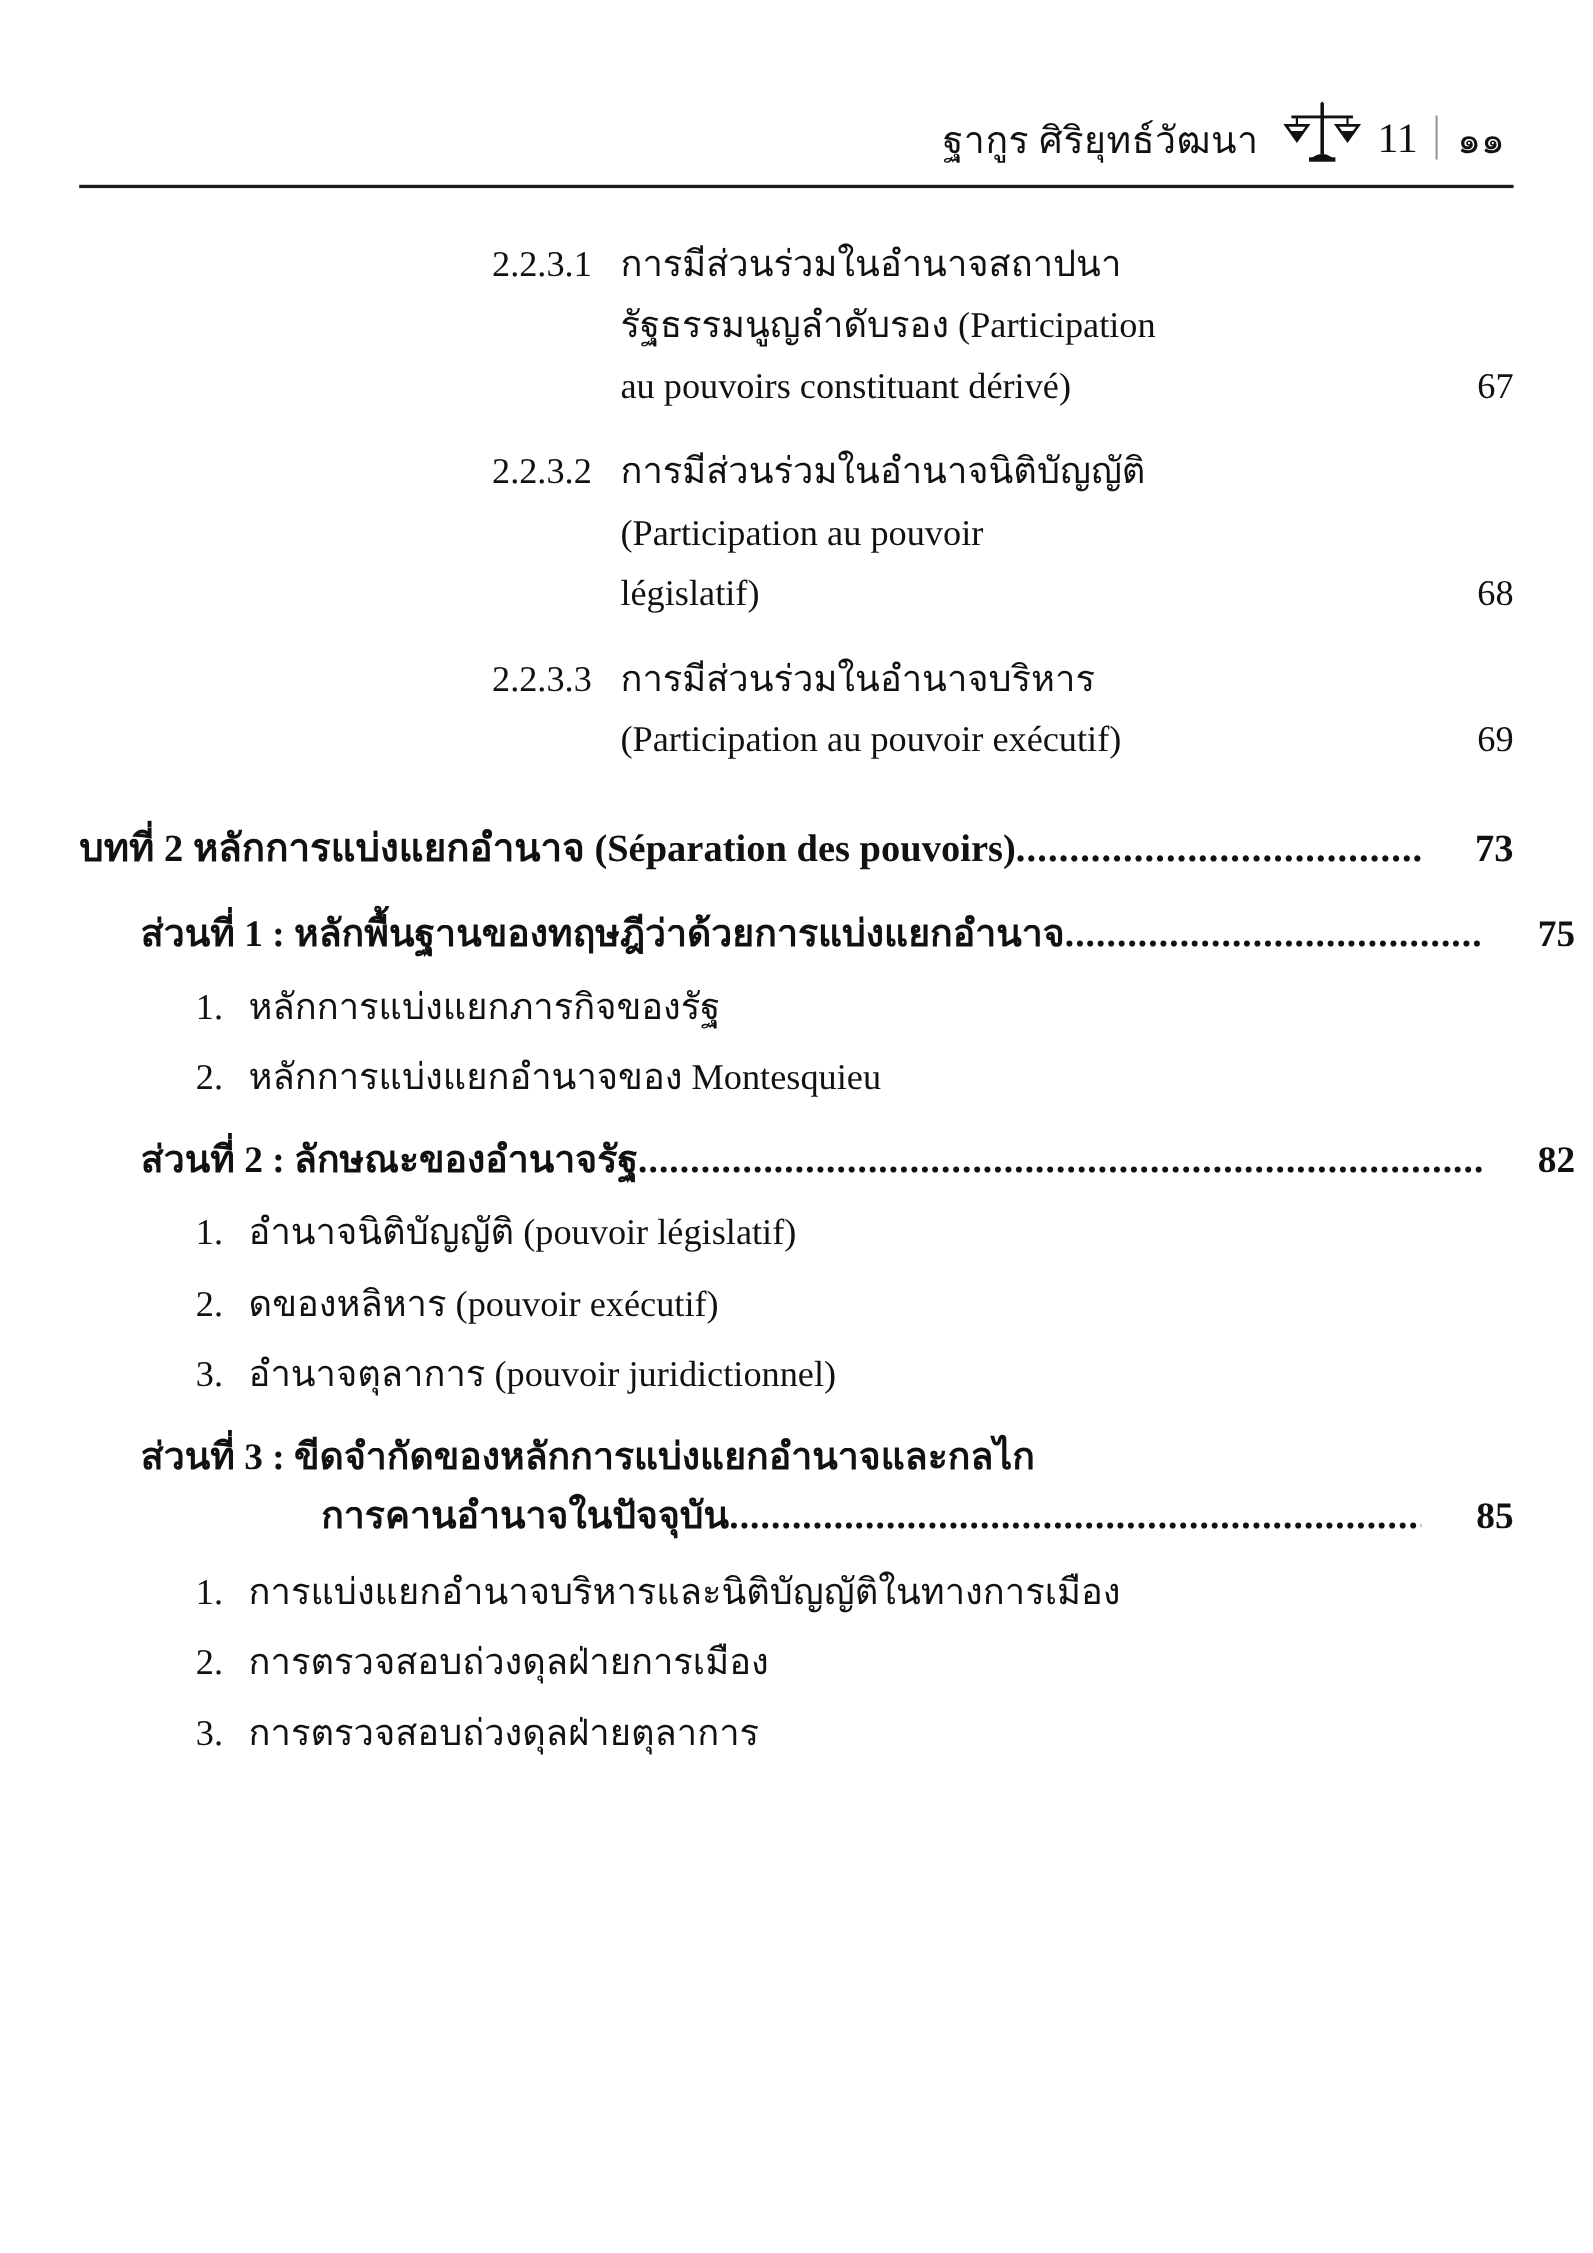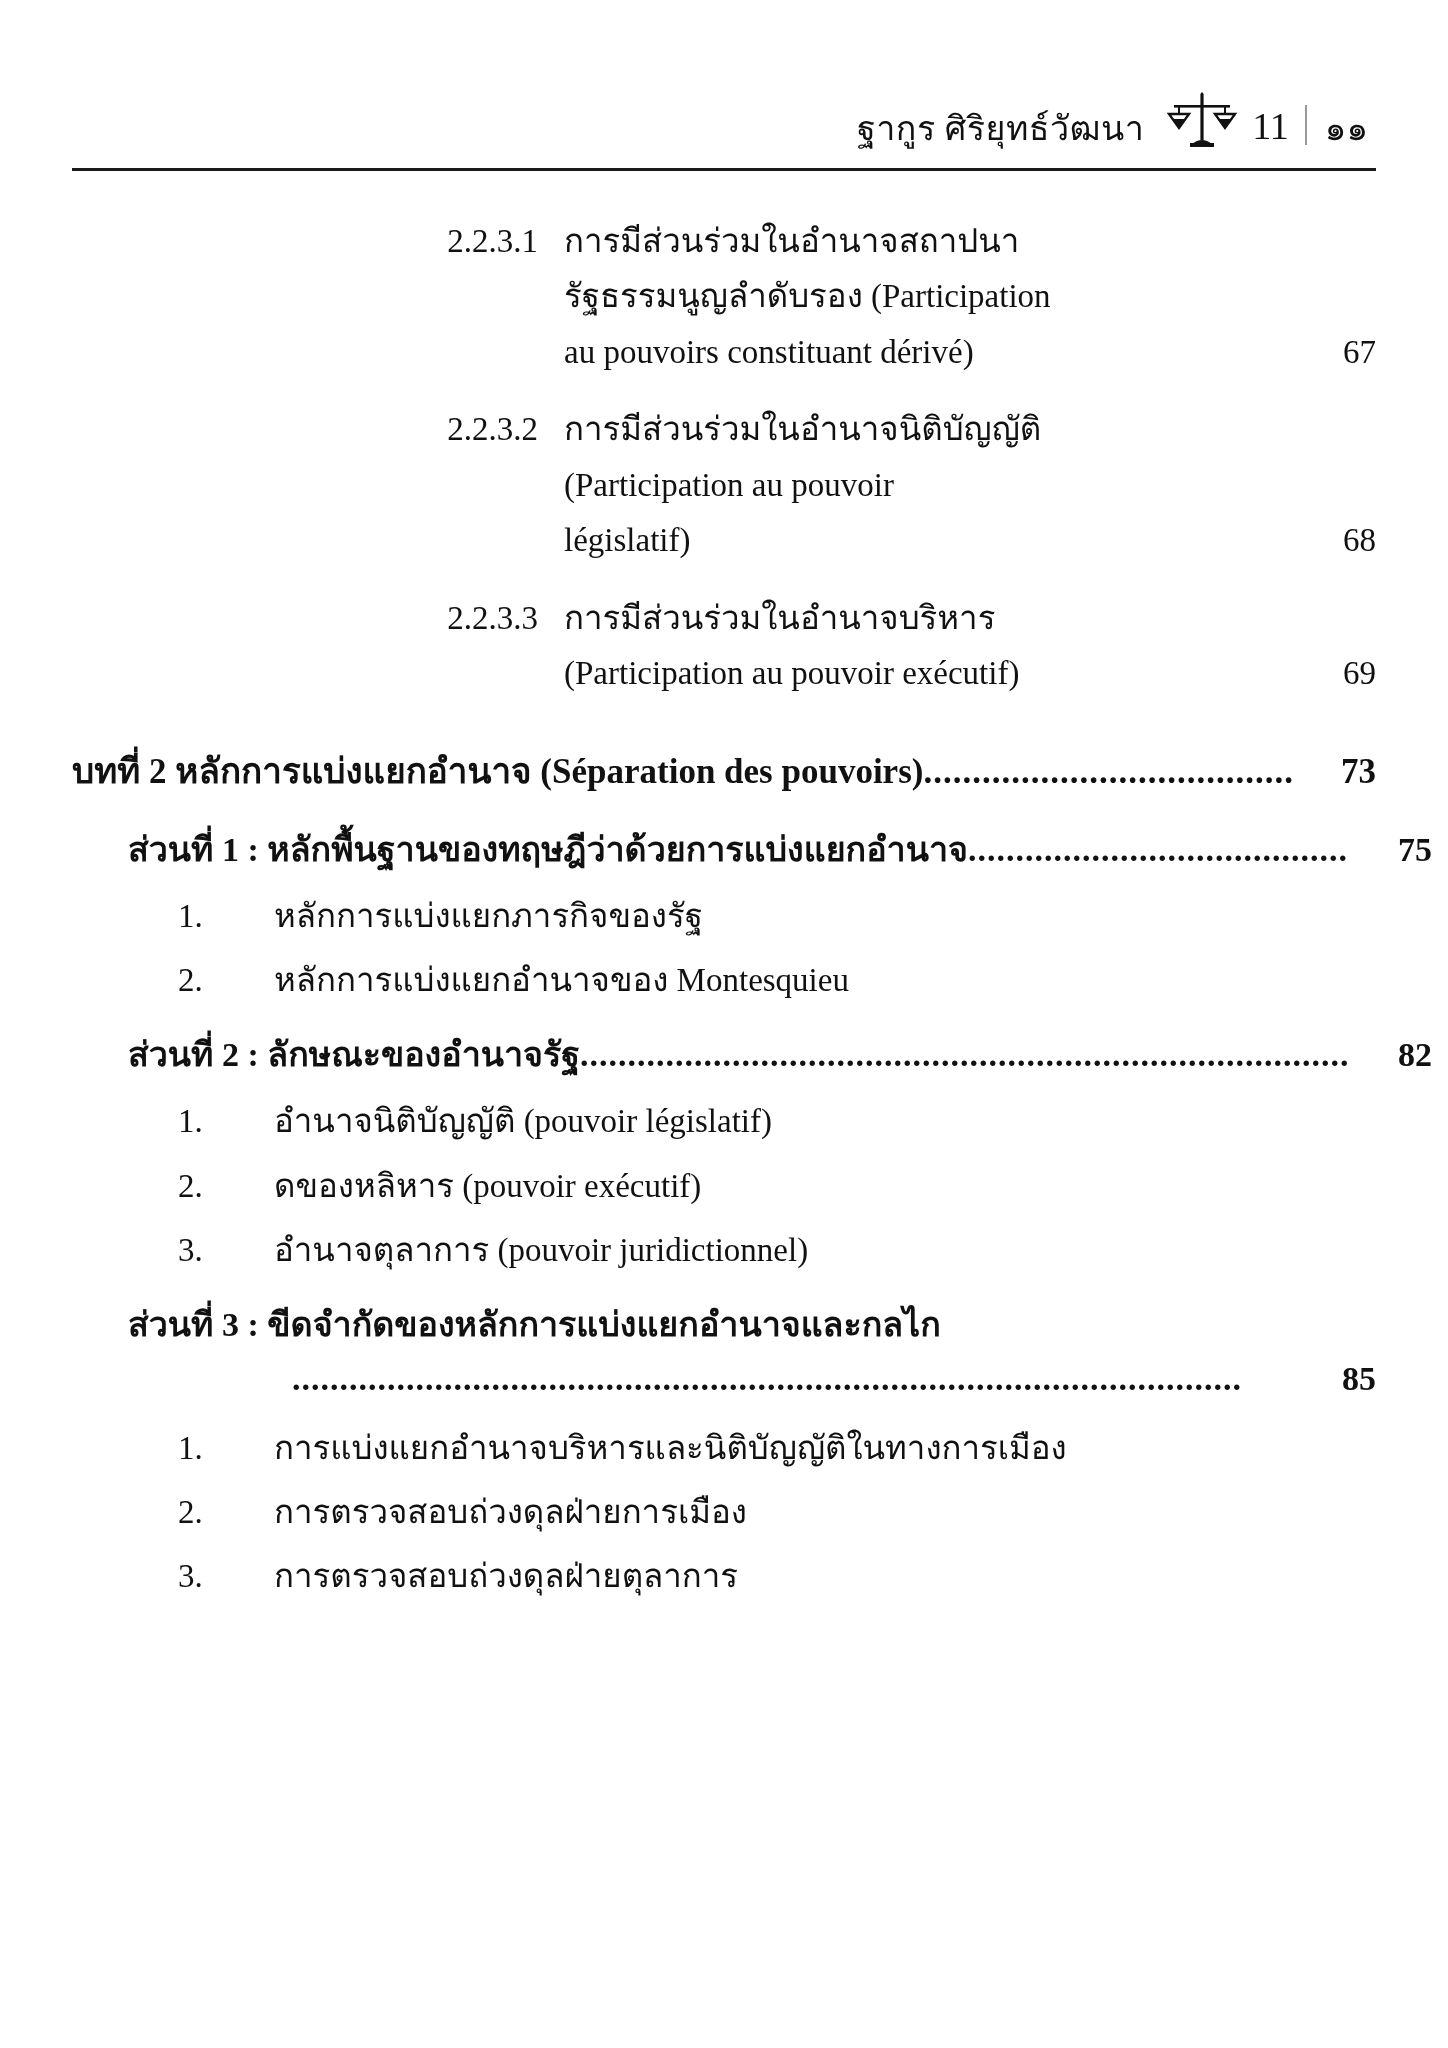--- a/index.html
+++ b/index.html
@@ -178,21 +178,21 @@
     font-size: 33px;
     line-height: 1.4;
     padding-left: 106px;
     align-items: baseline;
   }
   .item .inum {
     flex: 0 0 auto;
     width: 48px;
     text-align: left;
   }
-  .item .itxt { flex: 0 0 auto; white-space: nowrap; margin-left: 48px; }
+  .item .itxt { flex: 0 0 auto; white-space: nowrap; }
   .item .fill { flex: 1 1 auto; }
   .item .pg   { flex: 0 0 auto; width: 66px; text-align: right; }
 </style>
 </head>
 <body>
 
 <div class="page">
 
   <div class="running-head">
     <span class="rh-author">ฐากูร ศิริยุทธ์วัฒนา</span>
@@ -332,20 +332,21 @@
     <div class="row item">
       <span class="inum">3.</span>
       <span class="itxt">อำนาจตุลาการ (pouvoir juridictionnel)</span>
       <span class="fill"></span>
       <span class="pg">84</span>
     </div>
 
     <div class="part-2line">
       <div class="pl1">ส่วนที่ 3 :  ขีดจำกัดของหลักการแบ่งแยกอำนาจและกลไก</div>
       <div class="pl2">
+        <span class="ch-txt">การคานอำนาจในปัจจุบัน</span>
         <span class="dots">....................................................................................................</span>
         <span class="pg">85</span>
       </div>
     </div>
 
     <div class="row item">
       <span class="inum">1.</span>
       <span class="itxt">การแบ่งแยกอำนาจบริหารและนิติบัญญัติในทางการเมือง</span>
       <span class="fill"></span>
       <span class="pg">85</span>

